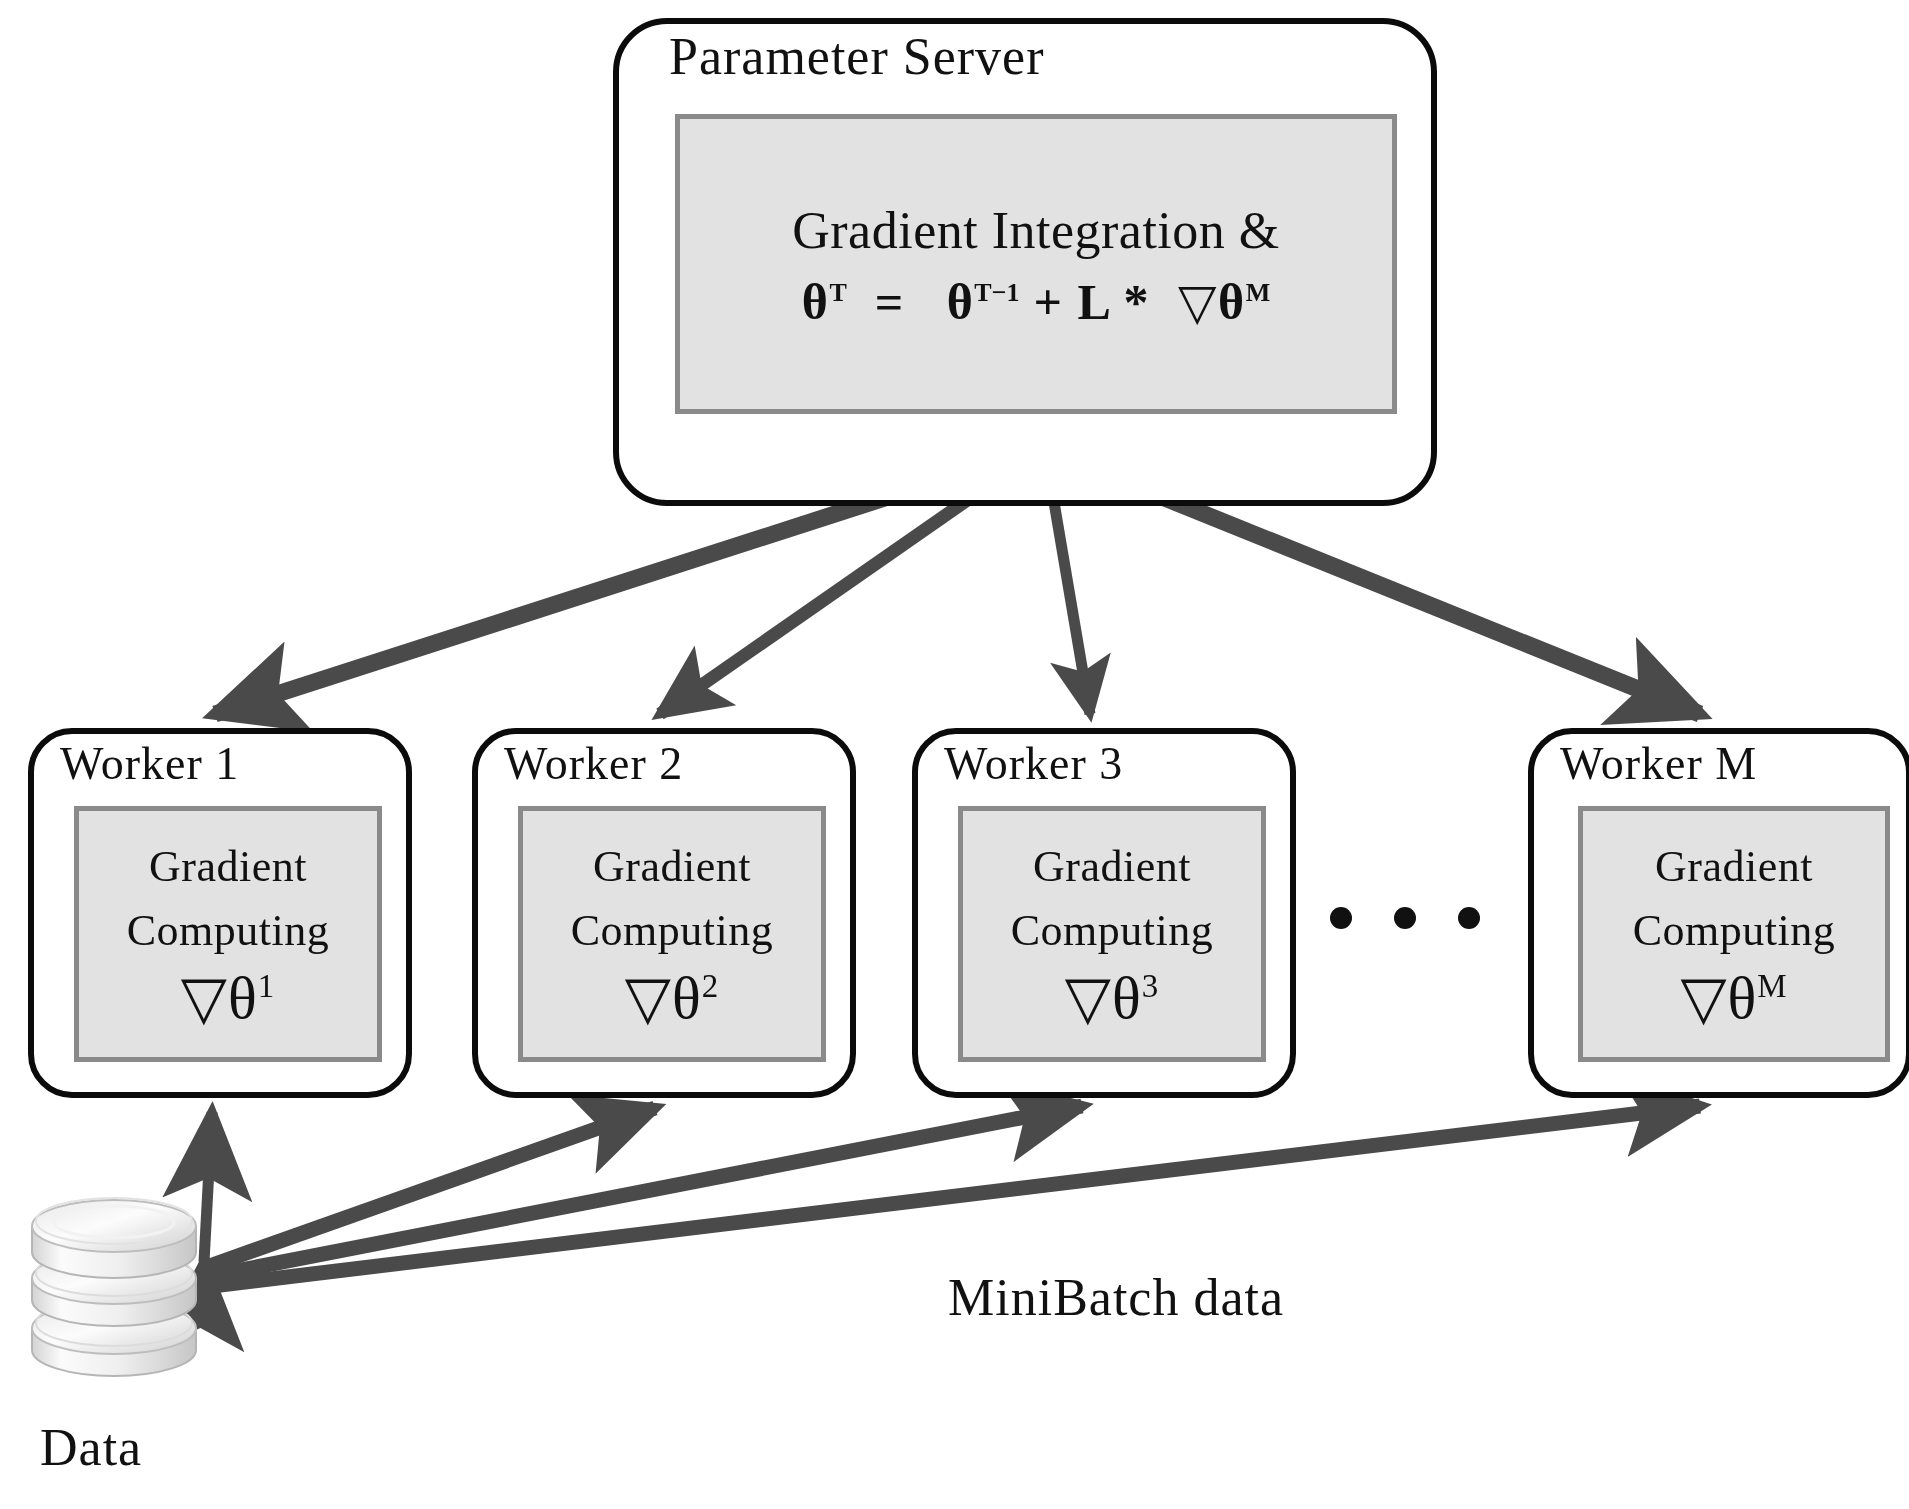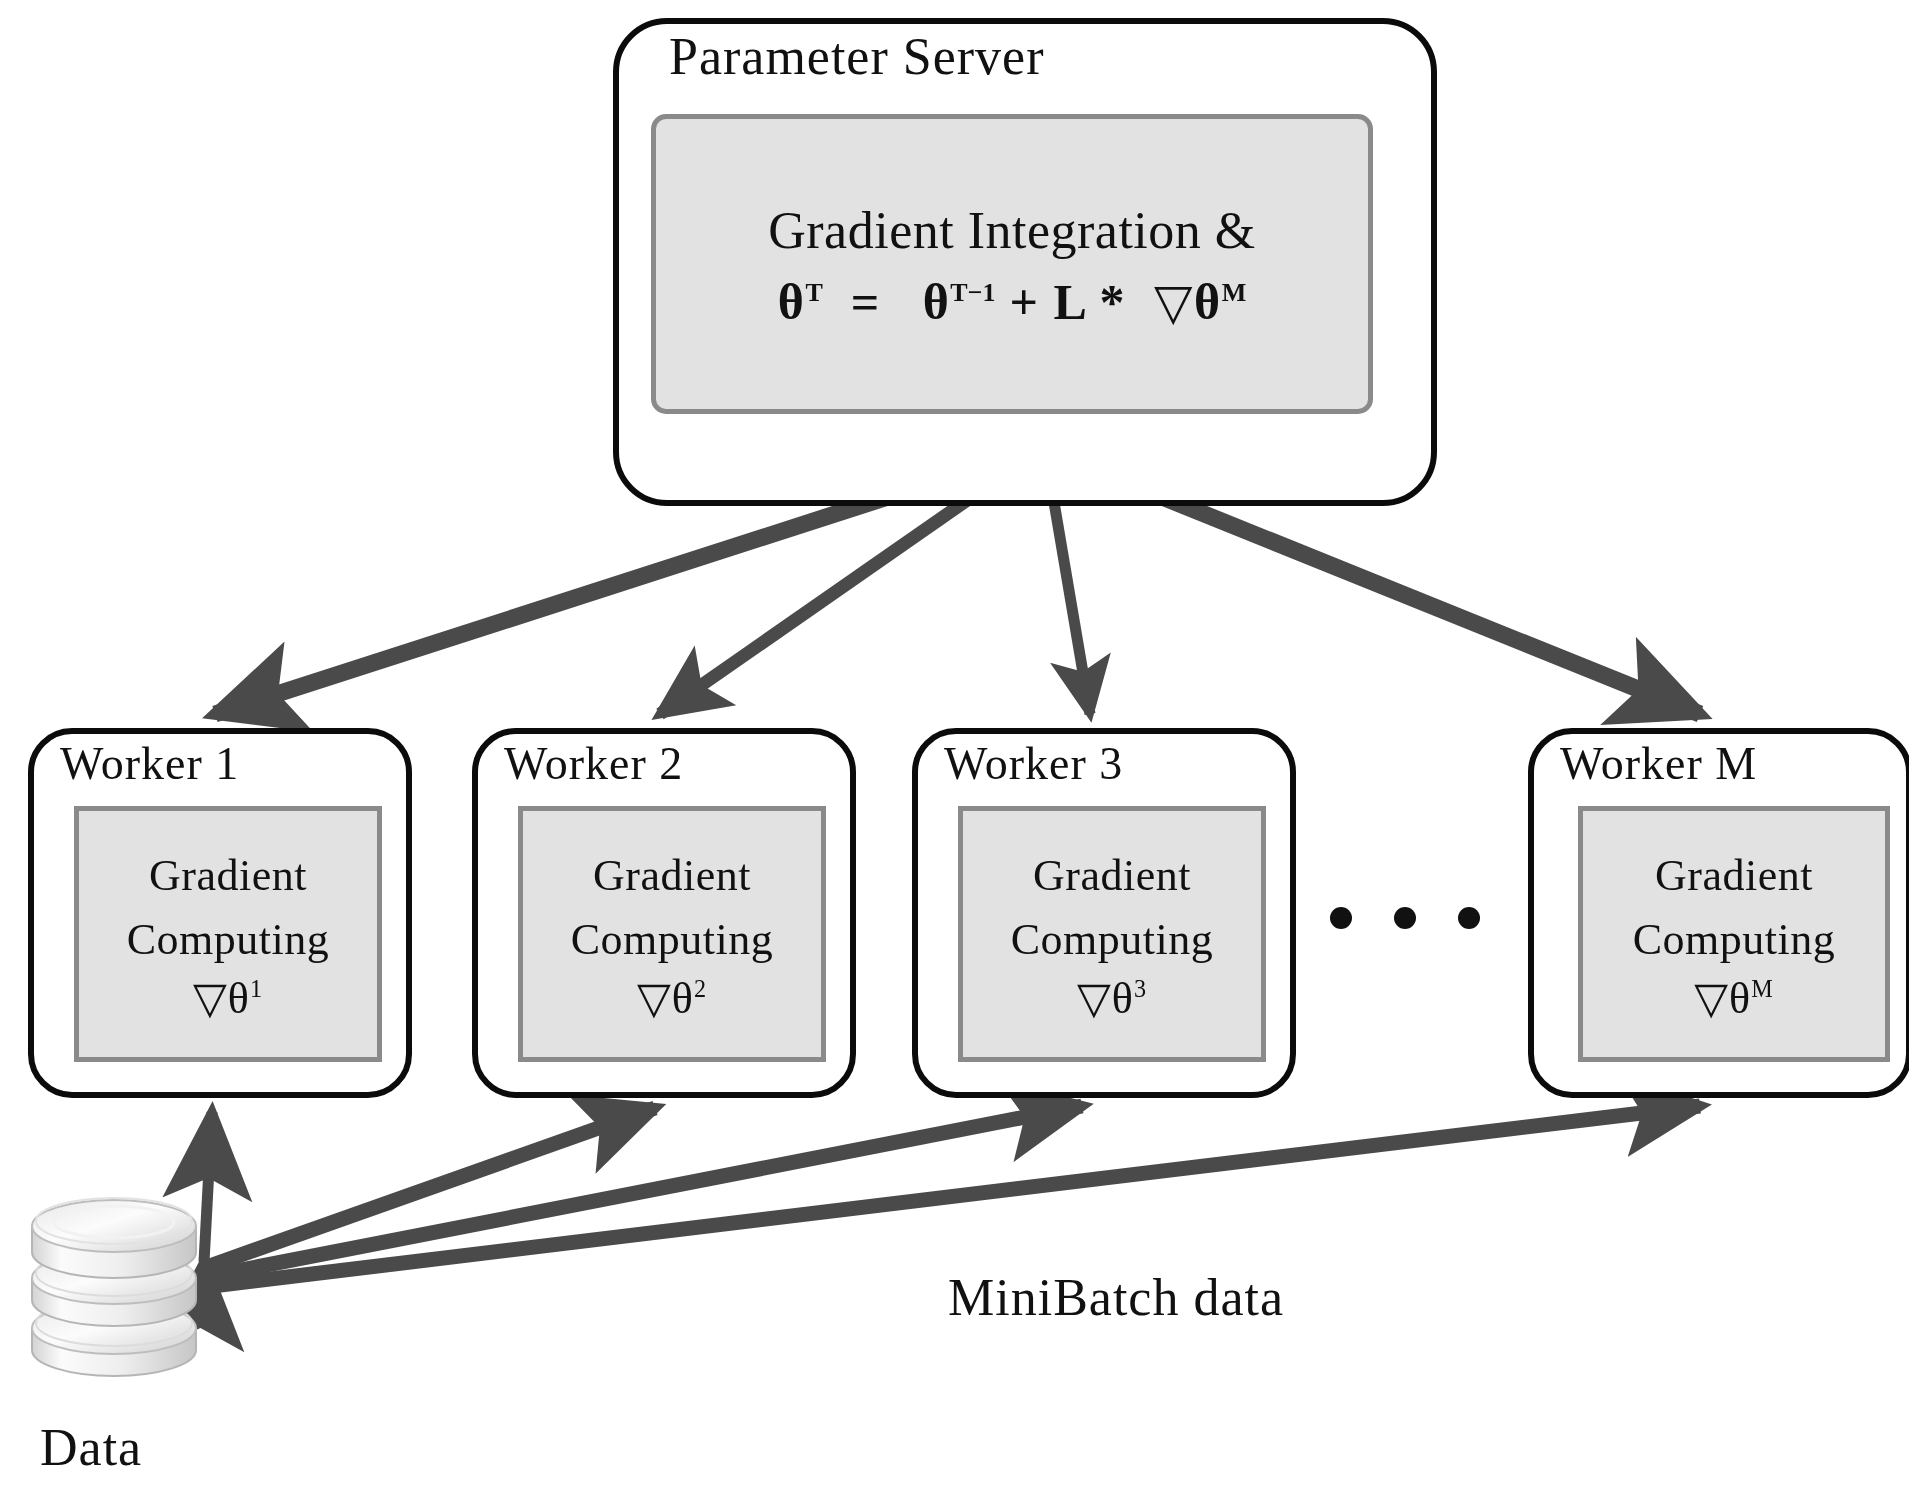--- a/index.html
+++ b/index.html
@@ -62,25 +62,24 @@
     width: 824px;
     height: 488px;
     border-radius: 54px;
   }
   #param-server .node-title {
     left: 50px;
     top: 6px;
     font-size: 52px;
   }
   #ps-panel {
-    left: 32px;
+    left: 56px;
     top: 90px;
     width: 722px;
     height: 300px;
-    border-radius: 15px;
   }
   #ps-panel .panel-line {
     font-size: 52px;
     line-height: 1.32;
   }
   .formula {
     font-size: 50px;
     letter-spacing: 1.5px;
     white-space: nowrap;
     margin-top: 6px;
@@ -100,21 +99,21 @@
     border-radius: 44px;
   }
   .worker .node-title { font-size: 46px; top: 6px; left: 26px; }
   .worker .inner-panel {
     left: 40px;
     top: 72px;
     width: 308px;
     height: 256px;
   }
   .worker .panel-line { font-size: 44px; line-height: 1.45; }
-  .grad-sym { font-size: 44px; letter-spacing: 1px; }
+  .grad-sym { font-size: 60px; letter-spacing: 1px; }
   .grad-sym sup { font-size: 0.55em; vertical-align: super; }
 
   #worker-1 { left: 28px; }
   #worker-2 { left: 472px; }
   #worker-3 { left: 912px; }
   #worker-m { left: 1516px; margin-left: 12px; }
 
   #worker-m .inner-panel { left: 44px; width: 312px; }
 
   

